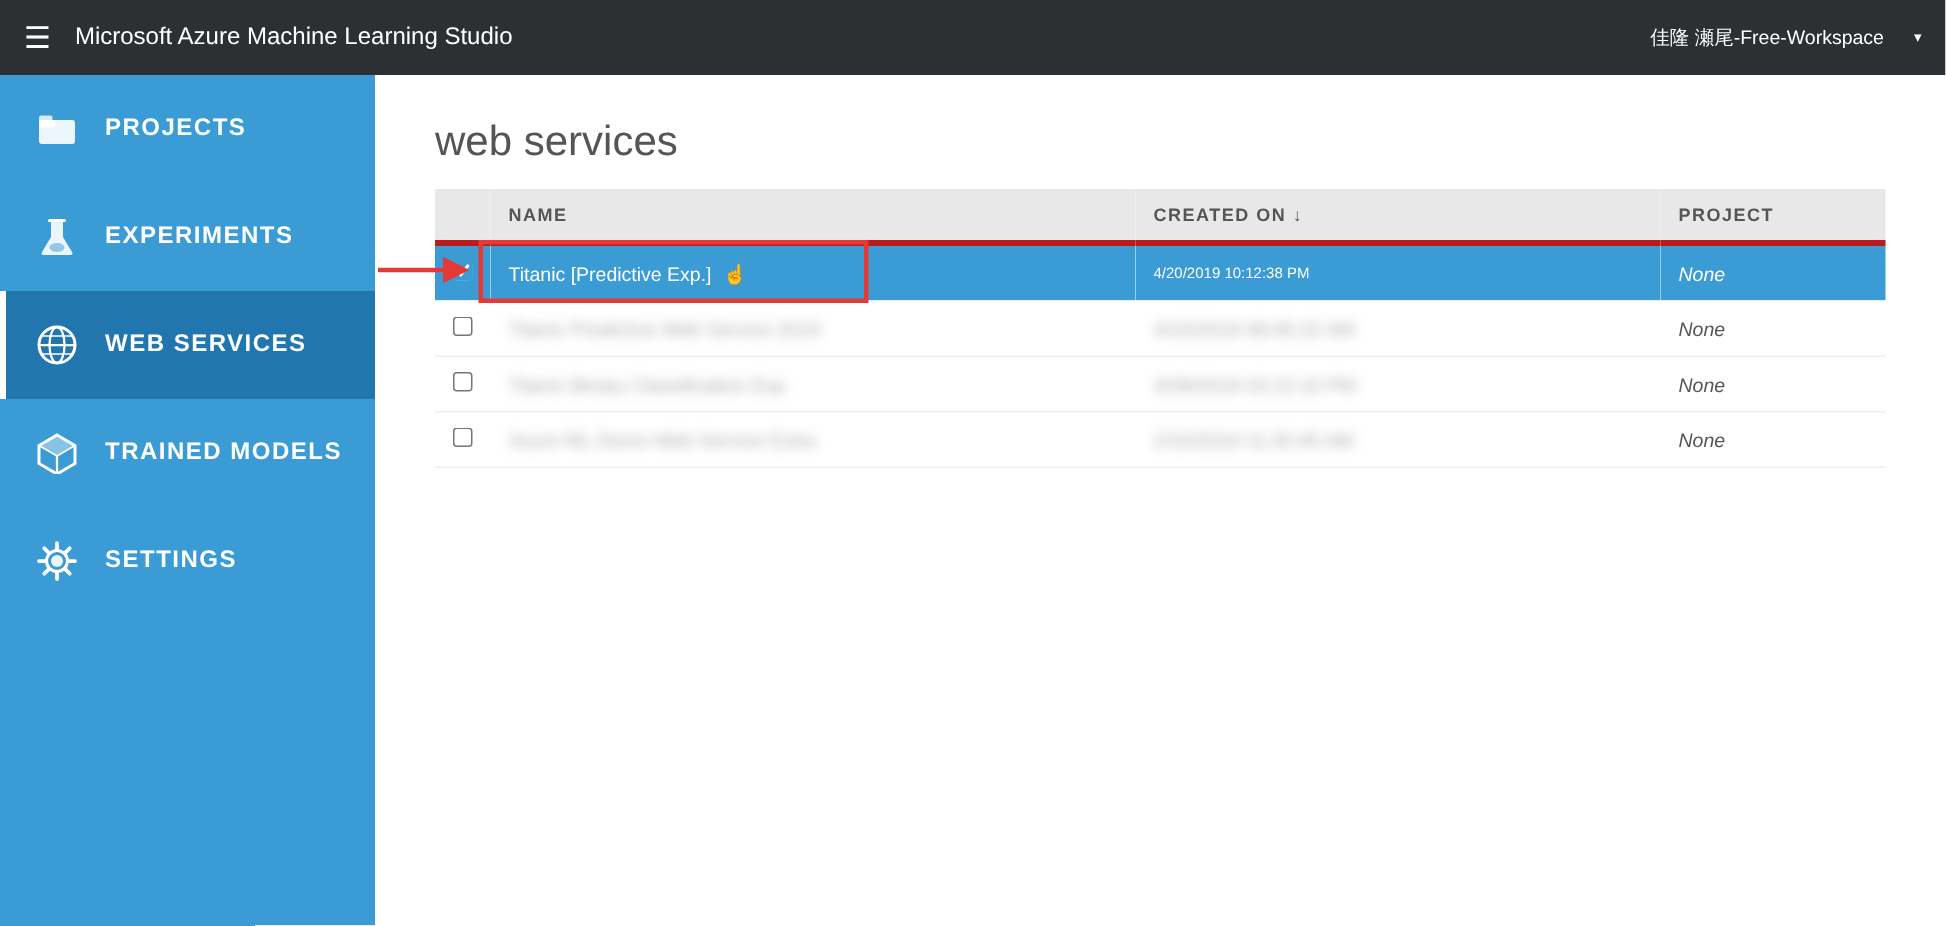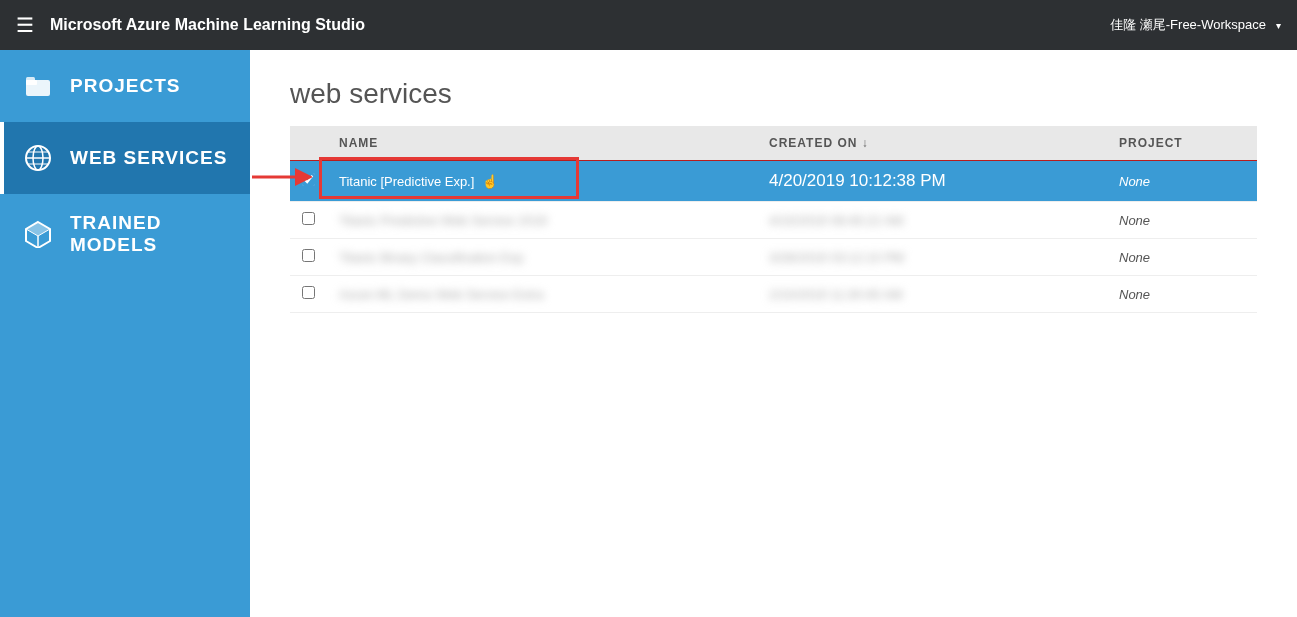--- a/index.html
+++ b/index.html
@@ -16,29 +16,29 @@
     }
     .topbar-menu-icon {
       color: white;
       font-size: 20px;
       margin-right: 16px;
       cursor: pointer;
     }
     .topbar-title {
       color: white;
       font-size: 16px;
-      font-weight: 700;
+      font-weight: 400;
       flex: 1;
     }
     .topbar-user {
       color: white;
       font-size: 13px;
       display: flex;
       align-items: center;
-      gap: 10px;
+      gap: 20px;
       cursor: pointer;
     }
     .topbar-user .chevron {
       font-size: 10px;
     }
 
     
     .main {
       display: flex;
       flex: 1;
@@ -69,21 +69,21 @@
     .sidebar-item-icon {
       width: 36px;
       height: 36px;
       display: flex;
       align-items: center;
       justify-content: center;
       margin-right: 14px;
       flex-shrink: 0;
     }
     .sidebar-item-label {
-      font-size: 19px;
+      font-size: 16px;
       font-weight: 600;
       letter-spacing: 1px;
       text-transform: uppercase;
     }
 
     
     .content {
       flex: 1;
       background: white;
       display: flex;
@@ -113,21 +113,21 @@
       background-color: #e8e8e8;
     }
     thead th {
       padding: 10px 12px;
       text-align: left;
       font-size: 12px;
       font-weight: 600;
       color: #555;
       letter-spacing: 1px;
       text-transform: uppercase;
-      border-bottom: 1px solid #b91c1c;
+      border-bottom: 4px solid #b91c1c;
     }
     .sort-arrow {
       display: inline-block;
       color: #666;
       font-size: 12px;
     }
     tbody tr {
       border-bottom: 1px solid #eee;
     }
     tbody td {
@@ -197,20 +197,30 @@
       <div class="sidebar-item-icon">
         <svg width="28" height="28" viewBox="0 0 28 28" fill="none">
           <rect x="2" y="8" width="24" height="16" rx="2" fill="white" opacity="0.9"></rect>
           <rect x="2" y="8" width="11" height="5" rx="1" fill="white"></rect>
           <rect x="2" y="5" width="9" height="5" rx="1.5" fill="white" opacity="0.8"></rect>
         </svg>
       </div>
       <span class="sidebar-item-label">PROJECTS</span>
     </div>
 
+    <div class="sidebar-item">
+      <div class="sidebar-item-icon">
+        <svg width="26" height="28" viewBox="0 0 26 28" fill="none">
+          <path d="M9 2 L9 14 L3 24 Q2 26 4 26 L22 26 Q24 26 23 24 L17 14 L17 2 Z" fill="white" opacity="0.9"></path>
+          <rect x="7" y="2" width="12" height="2" rx="1" fill="white"></rect>
+          <ellipse cx="13" cy="21" rx="5" ry="3" fill="#3a9bd5" opacity="0.5"></ellipse>
+        </svg>
+      </div>
+      <span class="sidebar-item-label">EXPERIMENTS</span>
+    </div>
 
     <div class="sidebar-item active">
       <div class="sidebar-item-icon">
         <svg width="30" height="30" viewBox="0 0 30 30" fill="none">
           <circle cx="15" cy="15" r="12" stroke="white" stroke-width="2" fill="none"></circle>
           <ellipse cx="15" cy="15" rx="5" ry="12" stroke="white" stroke-width="1.5" fill="none"></ellipse>
           <line x1="3" y1="15" x2="27" y2="15" stroke="white" stroke-width="1.5"></line>
           <line x1="5" y1="9" x2="25" y2="9" stroke="white" stroke-width="1"></line>
           <line x1="5" y1="21" x2="25" y2="21" stroke="white" stroke-width="1"></line>
         </svg>
@@ -226,20 +236,30 @@
           <polygon points="14,2 26,9 26,21 14,28 2,21 2,9" fill="none" stroke="white" stroke-width="2"></polygon>
           <polygon points="14,2 26,9 14,16 2,9" fill="white" opacity="0.4"></polygon>
           <line x1="14" y1="16" x2="14" y2="28" stroke="white" stroke-width="1.5"></line>
           <line x1="14" y1="16" x2="26" y2="9" stroke="white" stroke-width="1"></line>
           <line x1="14" y1="16" x2="2" y2="9" stroke="white" stroke-width="1"></line>
         </svg>
       </div>
       <span class="sidebar-item-label">TRAINED MODELS</span>
     </div>
 
+    <div class="sidebar-item">
+      <div class="sidebar-item-icon">
+        <svg width="28" height="28" viewBox="0 0 28 28" fill="none">
+          <circle cx="14" cy="14" r="4" fill="white" opacity="0.9"></circle>
+          <path d="M14 2 L14 6 M14 22 L14 26 M2 14 L6 14 M22 14 L26 14 M5.5 5.5 L8.4 8.4 M19.6 19.6 L22.5 22.5 M22.5 5.5 L19.6 8.4 M8.4 19.6 L5.5 22.5" stroke="white" stroke-width="2.5" stroke-linecap="round"></path>
+          <circle cx="14" cy="14" r="7" stroke="white" stroke-width="2" fill="none"></circle>
+        </svg>
+      </div>
+      <span class="sidebar-item-label">SETTINGS</span>
+    </div>
 
   </div>
 
   <div class="content">
     <div class="content-header">
       <h1 class="content-title">web services</h1>
     </div>
 
     <div class="table-container">
       <table>
@@ -274,21 +294,21 @@
                     <marker id="arrowhead" markerWidth="6" markerHeight="6" refX="3" refY="3" orient="auto">
                       <polygon points="0 0, 6 3, 0 6" fill="#e53935"></polygon>
                     </marker>
                   </defs>
                   <line x1="0" y1="10" x2="52" y2="10" stroke="#e53935" stroke-width="3" marker-end="url(#arrowhead)"></line>
                 </svg>
               </div>
               <span style="color:white; font-size:13px;">Titanic [Predictive Exp.]</span>
               <span style="display:inline-block; margin-left:4px; cursor:default;">☝</span>
             </td>
-            <td class="date-cell" style="color:white; font-size:17px;">4/20/2019 10:12:38 PM</td>
+            <td class="date-cell" style="color:white; font-size:10px;">4/20/2019 10:12:38 PM</td>
             <td class="project-cell project-col" style="color:white; font-style:italic;">None</td>
           </tr>
 
           <tr>
             <td class="checkbox-cell">
               <input type="checkbox" style="">
             </td>
             <td class="name-cell">
               <span class="blurred">Titanic Predictive Web Service 2019</span>
             </td>

